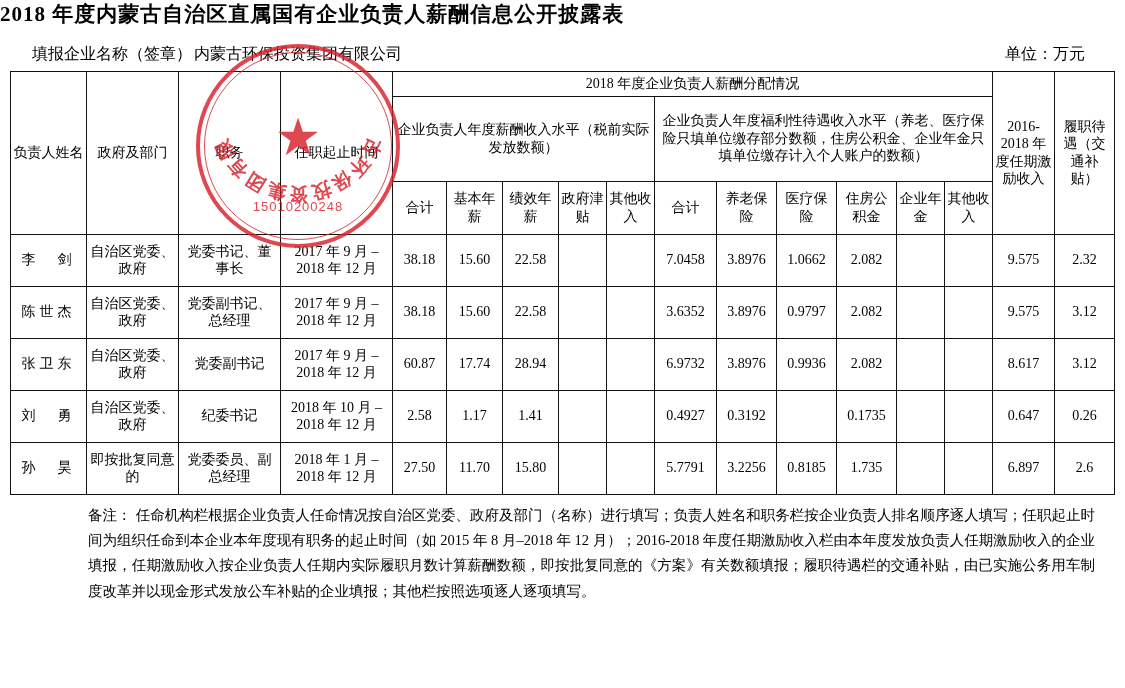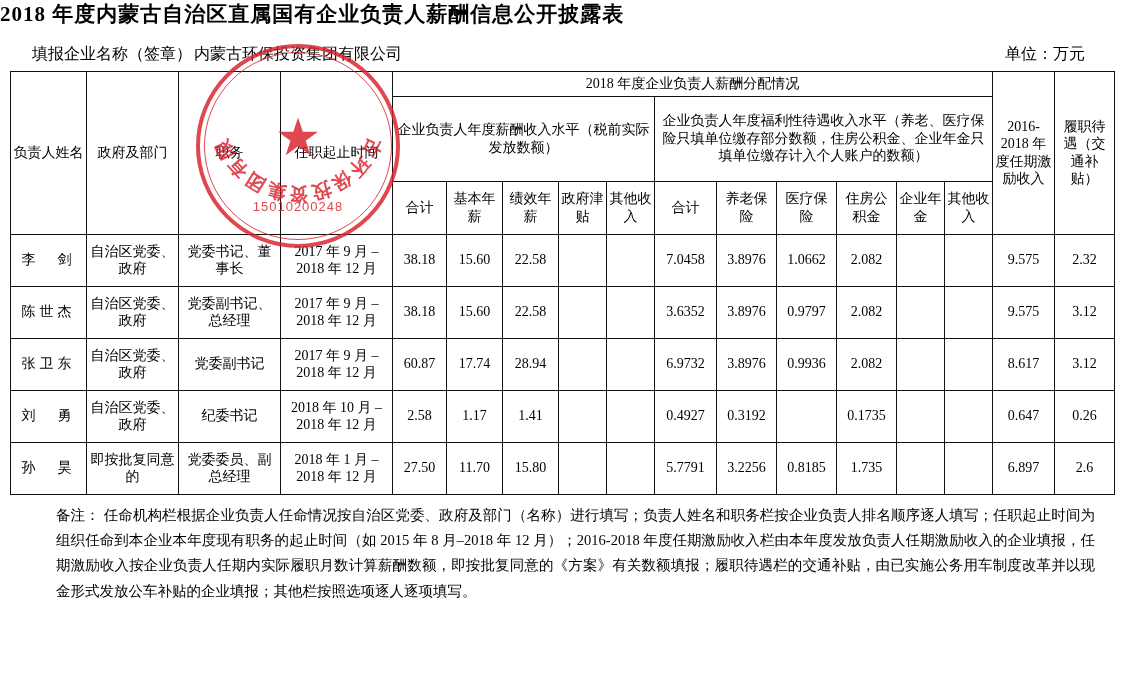--- a/index.html
+++ b/index.html
@@ -87,21 +87,21 @@
     line-height: 1.45;
     height: 52px;
     margin-top: 41px;
   }
   .num {
     font-size: 14.5px;
   }
   .remark {
     font-size: 14.5px;
     line-height: 1.75;
-    padding: 8px 30px 0 56px;
+    padding: 8px 30px 0 88px;
     text-align: justify;
     position: relative;
     z-index: 2;
   }
   .remark .lbl {
     margin-right: 4px;
   }
 
   
   .seal {

